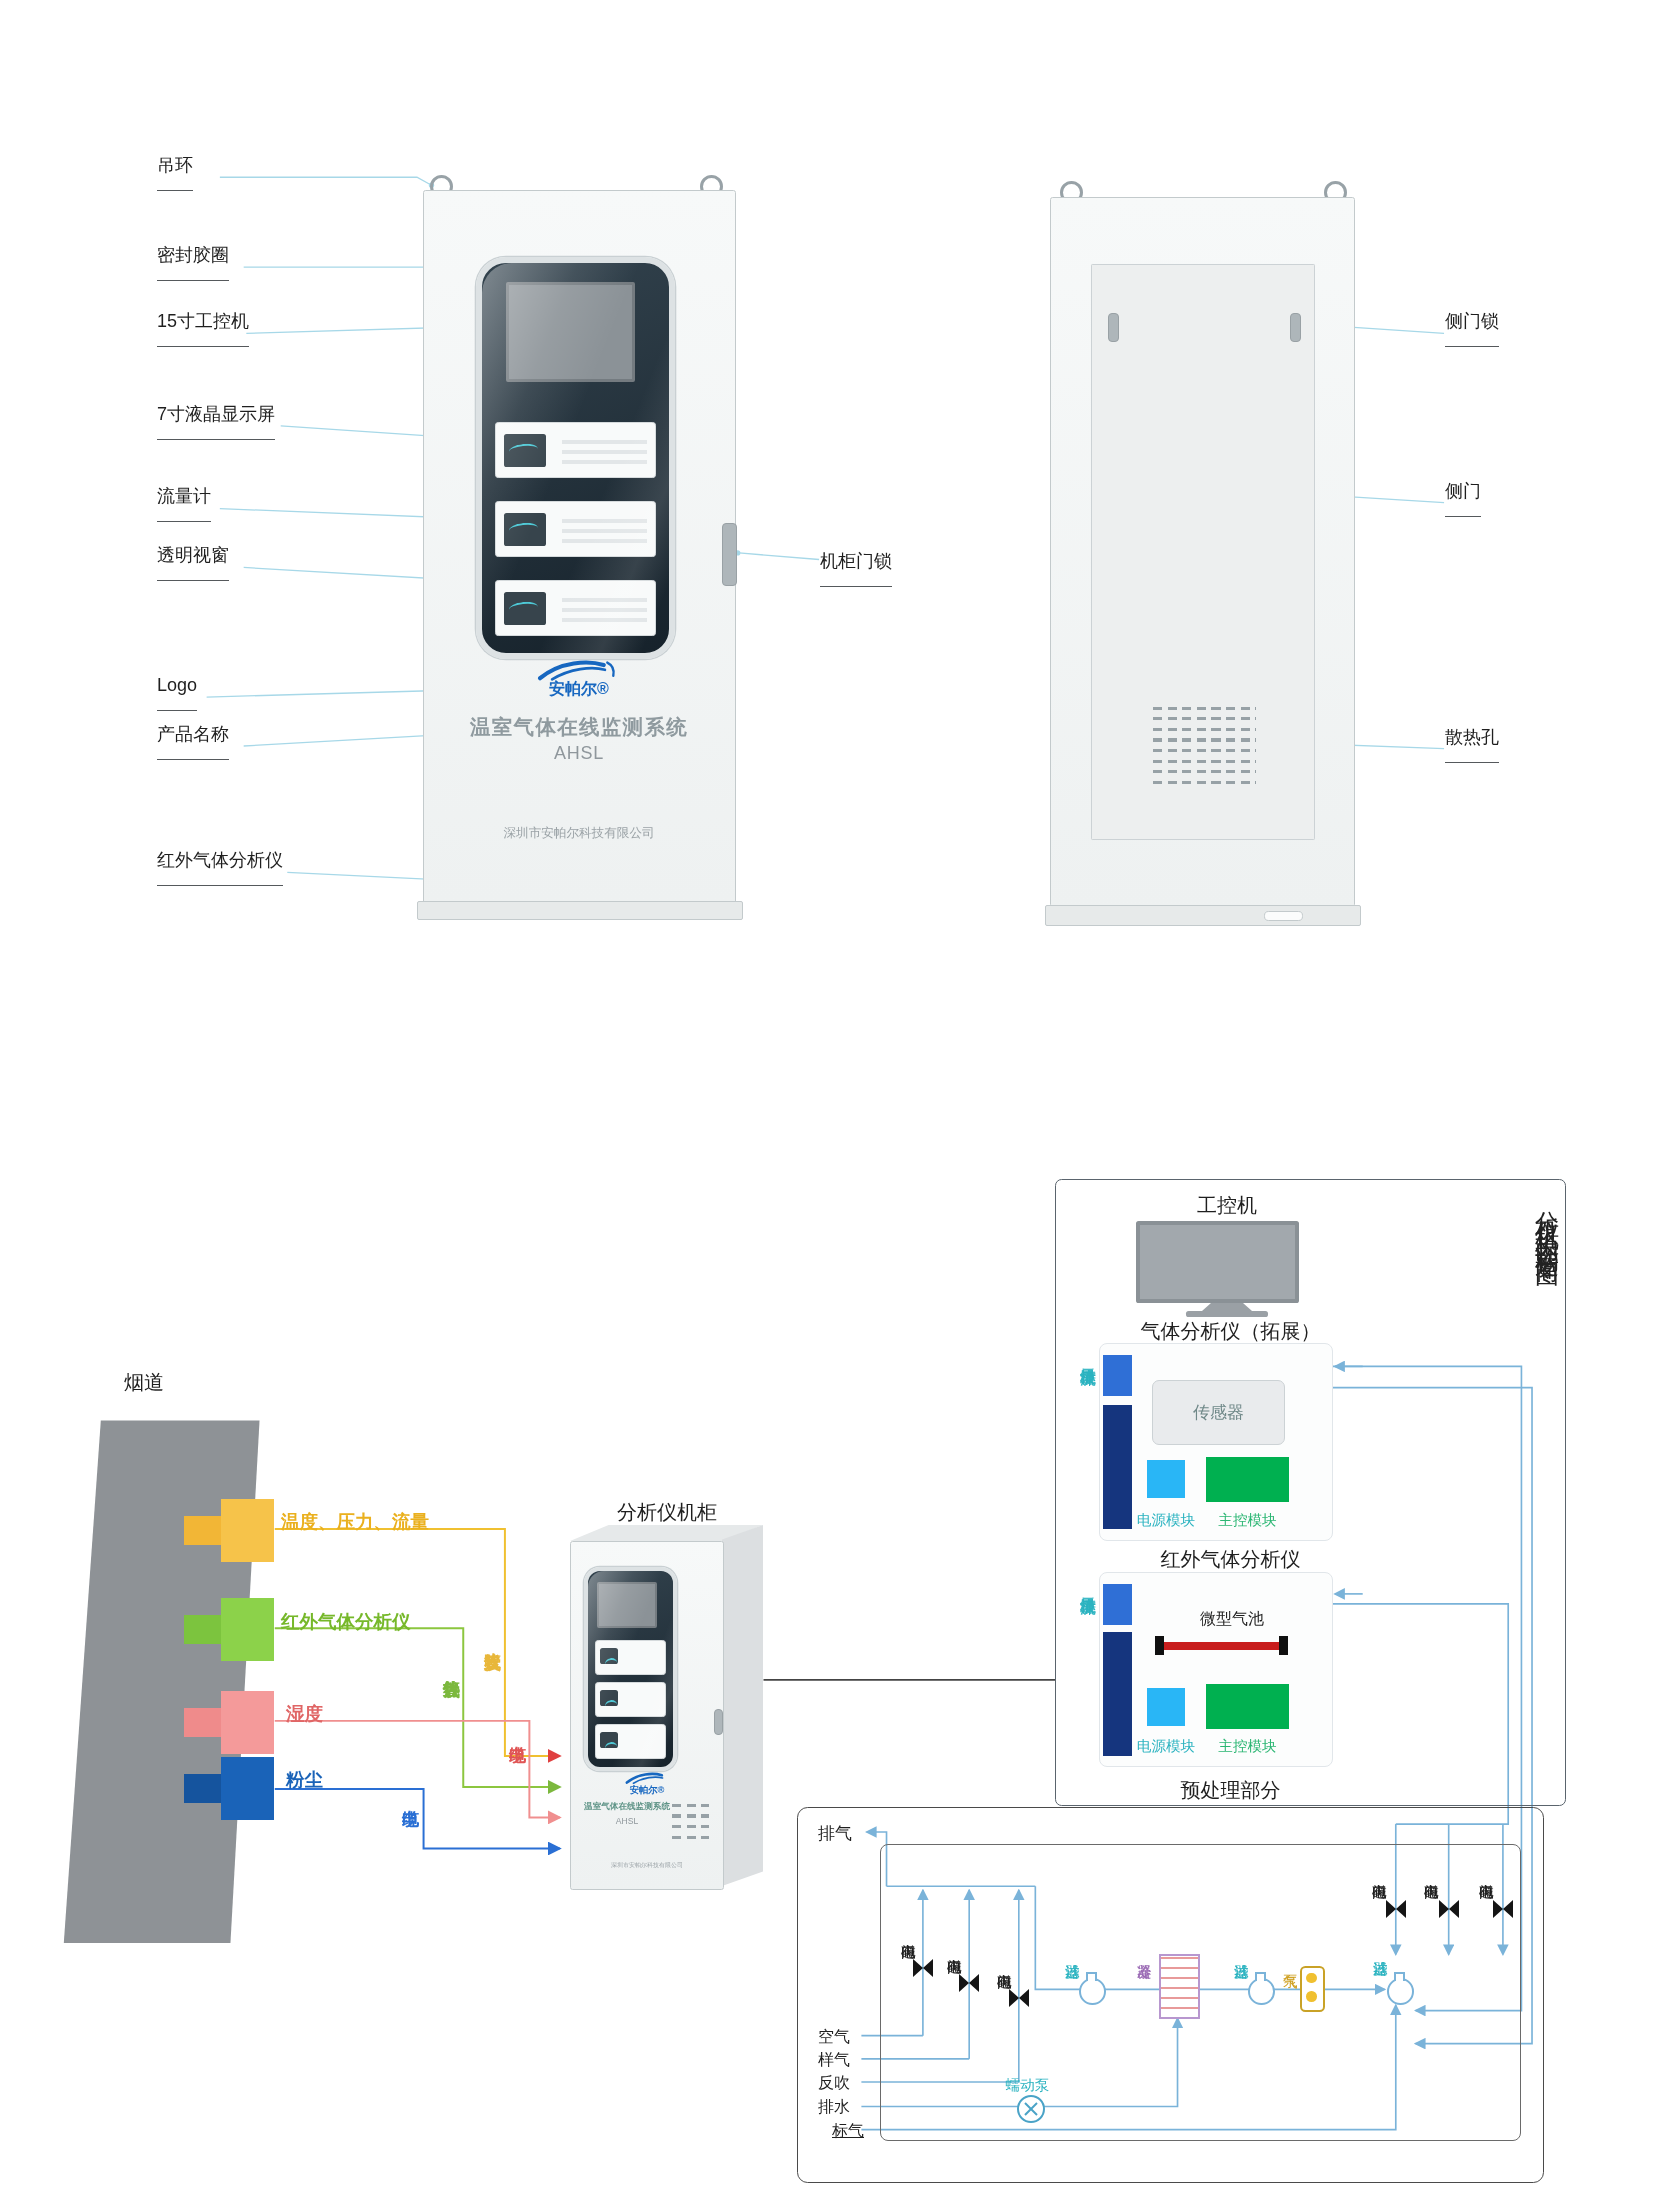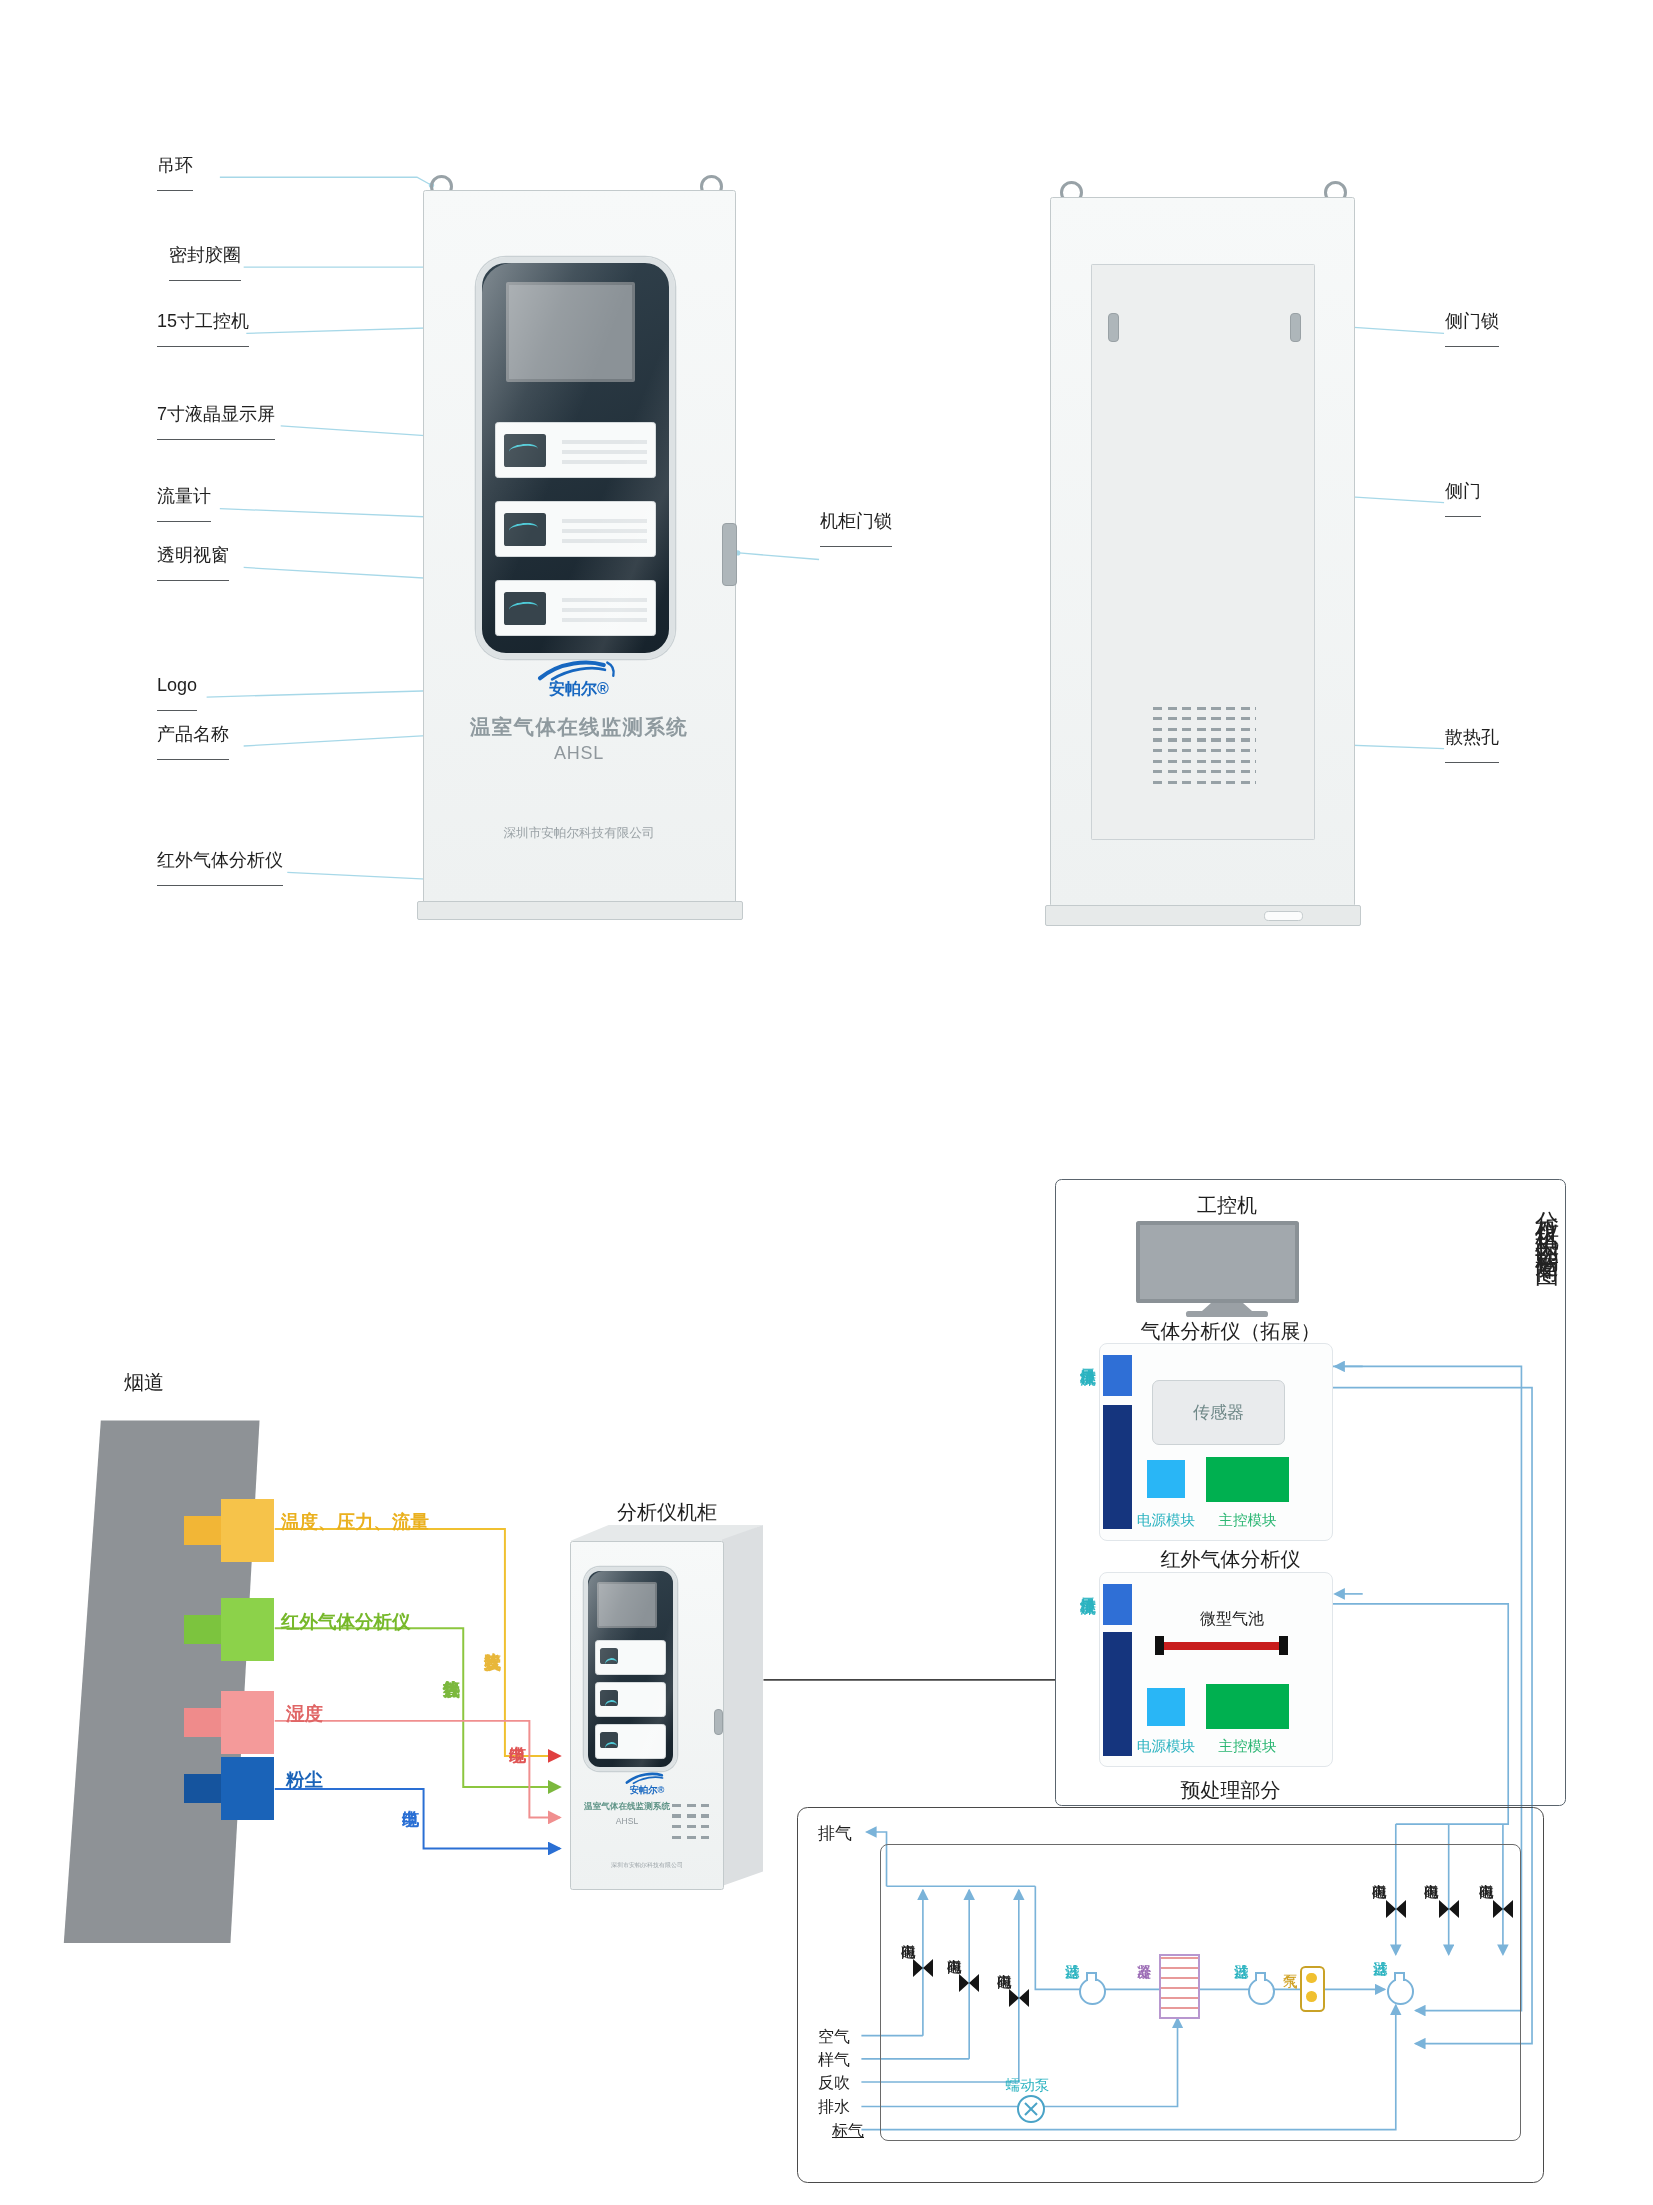--- a/index.html
+++ b/index.html
@@ -152,29 +152,29 @@
       <polyline points="1302,3078 1395,3078"></polyline>
       <polyline points="1302,3113 1465,3113"></polyline>
       <polyline points="1302,3148 1540,3148"></polyline>
       <polyline points="1302,3185 1780,3185 1780,3052" marker-end="url(#mPipe)"></polyline>
       <polyline points="1302,3220 2110,3220 2110,3032" marker-end="url(#mPipe)"></polyline>
       <polyline points="1565,2852 1565,3008 2093,3008" marker-end="url(#mPipe)"></polyline>
     </g>
   </svg>
 
   <div class="lbl" style="left:157px;top:156px;">吊环</div>
-  <div class="lbl" style="left:157px;top:246px;margin-left:12px;">密封胶圈</div>
+  <div class="lbl" style="left:157px;top:246px;">密封胶圈</div>
   <div class="lbl" style="left:157px;top:312px;">15寸工控机</div>
   <div class="lbl" style="left:157px;top:405px;">7寸液晶显示屏</div>
   <div class="lbl" style="left:157px;top:487px;">流量计</div>
   <div class="lbl" style="left:157px;top:546px;">透明视窗</div>
   <div class="lbl" style="left:157px;top:676px;">Logo</div>
   <div class="lbl" style="left:157px;top:725px;">产品名称</div>
   <div class="lbl" style="left:157px;top:851px;">红外气体分析仪</div>
-  <div class="lbl" style="left:820px;top:512px;">机柜门锁</div>
+  <div class="lbl" style="left:820px;top:552px;">机柜门锁</div>
 
   <div class="ring" style="left:430px;top:175px;"></div>
   <div class="ring" style="left:700px;top:175px;"></div>
   <div class="cab-body" style="left:423px;top:190px;width:311px;height:712px;"></div>
   <div class="cab-base" style="left:417px;top:901px;width:324px;height:17px;"></div>
 
   <div class="cab-window" style="left:476px;top:257px;width:187px;height:390px;">
     <div class="win-screen" style="left:24px;top:18.5px;width:123px;height:94px;"></div>
     <div class="mod-row" style="left:13.2px;top:159px;width:159px;height:54px;">
       <div class="mod-screen" style="left:8px;top:10.6px;width:42px;height:33px;"></div>

